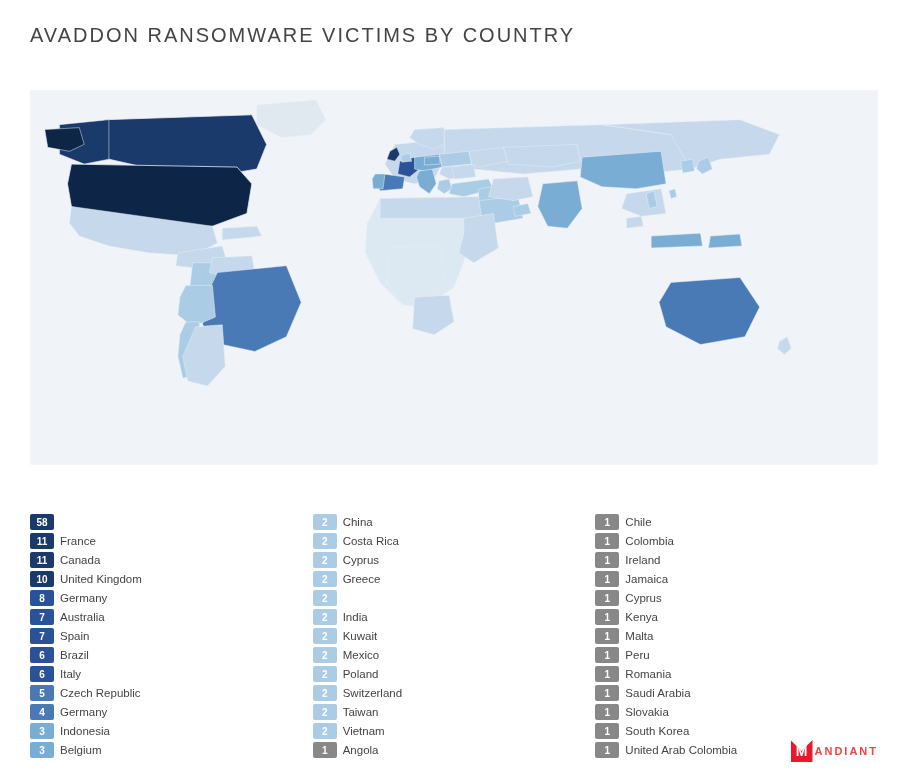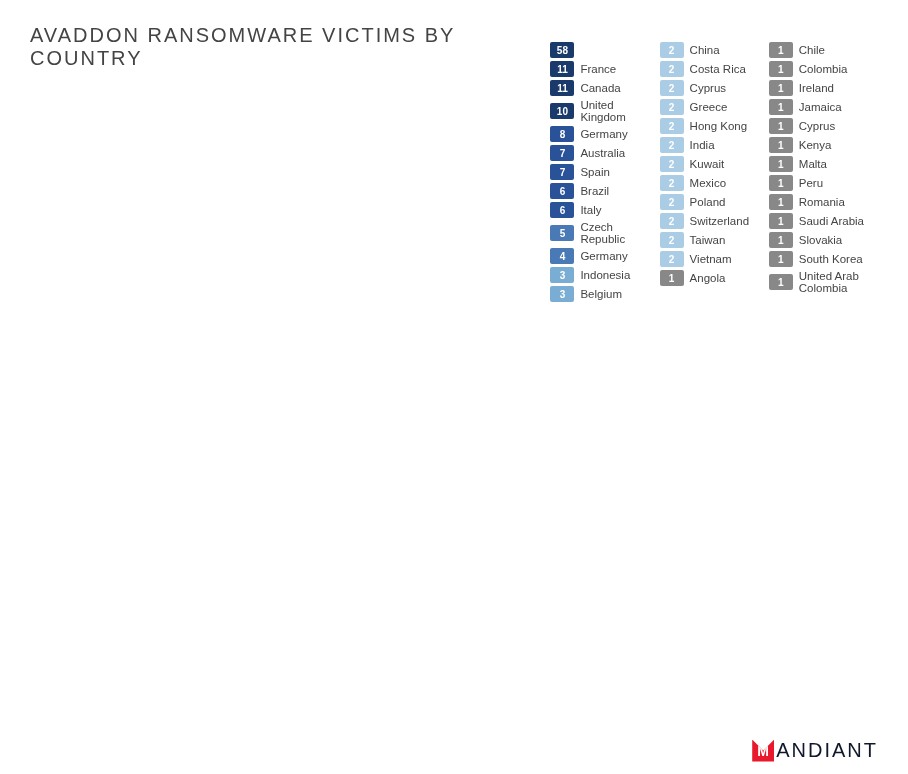--- a/index.html
+++ b/index.html
@@ -9,20 +9,21 @@
       width: 908px;
       height: 774px;
       overflow: hidden;
       position: relative;
     }
     #container {
       width: 908px;
       height: 774px;
       padding: 24px 30px 16px 30px;
       display: flex;
+      flex-direction: column;
     }
     #title {
       font-size: 20px;
       font-weight: 400;
       letter-spacing: 2px;
       color: #444;
       margin-bottom: 12px;
       text-transform: uppercase;
     }
     #map-area {
@@ -87,24 +88,24 @@
       display: flex;
       align-items: center;
       justify-content: center;
       color: #fff;
       font-weight: bold;
       font-size: 14px;
       clip-path: polygon(0 0, 50% 50%, 100% 0, 100% 100%, 0 100%);
       margin-right: 2px;
     }
     .mandiant-text {
-      font-size: 20px;
+      font-size: 11px;
       letter-spacing: 2px;
-      font-weight: 400;
-      color: #0f172a;
+      font-weight: 700;
+      color: #ef4444;
     }
     .legend-country { flex: 1; }
   </style>
 </head>
 <body>
 
 <div id="container">
   <div id="title">AVADDON RANSOMWARE VICTIMS BY COUNTRY</div>
 
   <div id="map-area">
@@ -288,21 +289,20 @@
         <div class="legend-row">
           <div class="legend-badge badge-very-pale">2</div>
           <span class="legend-country">Cyprus</span>
         </div>
         <div class="legend-row">
           <div class="legend-badge badge-very-pale">2</div>
           <span class="legend-country">Greece</span>
         </div>
         <div class="legend-row">
           <div class="legend-badge badge-very-pale">2</div>
-          <span class="legend-country">Hong Kong</span>
         </div>
         <div class="legend-row">
           <div class="legend-badge badge-very-pale">2</div>
           <span class="legend-country">India</span>
         </div>
         <div class="legend-row">
           <div class="legend-badge badge-very-pale">2</div>
           <span class="legend-country">Kuwait</span>
         </div>
         <div class="legend-row">

